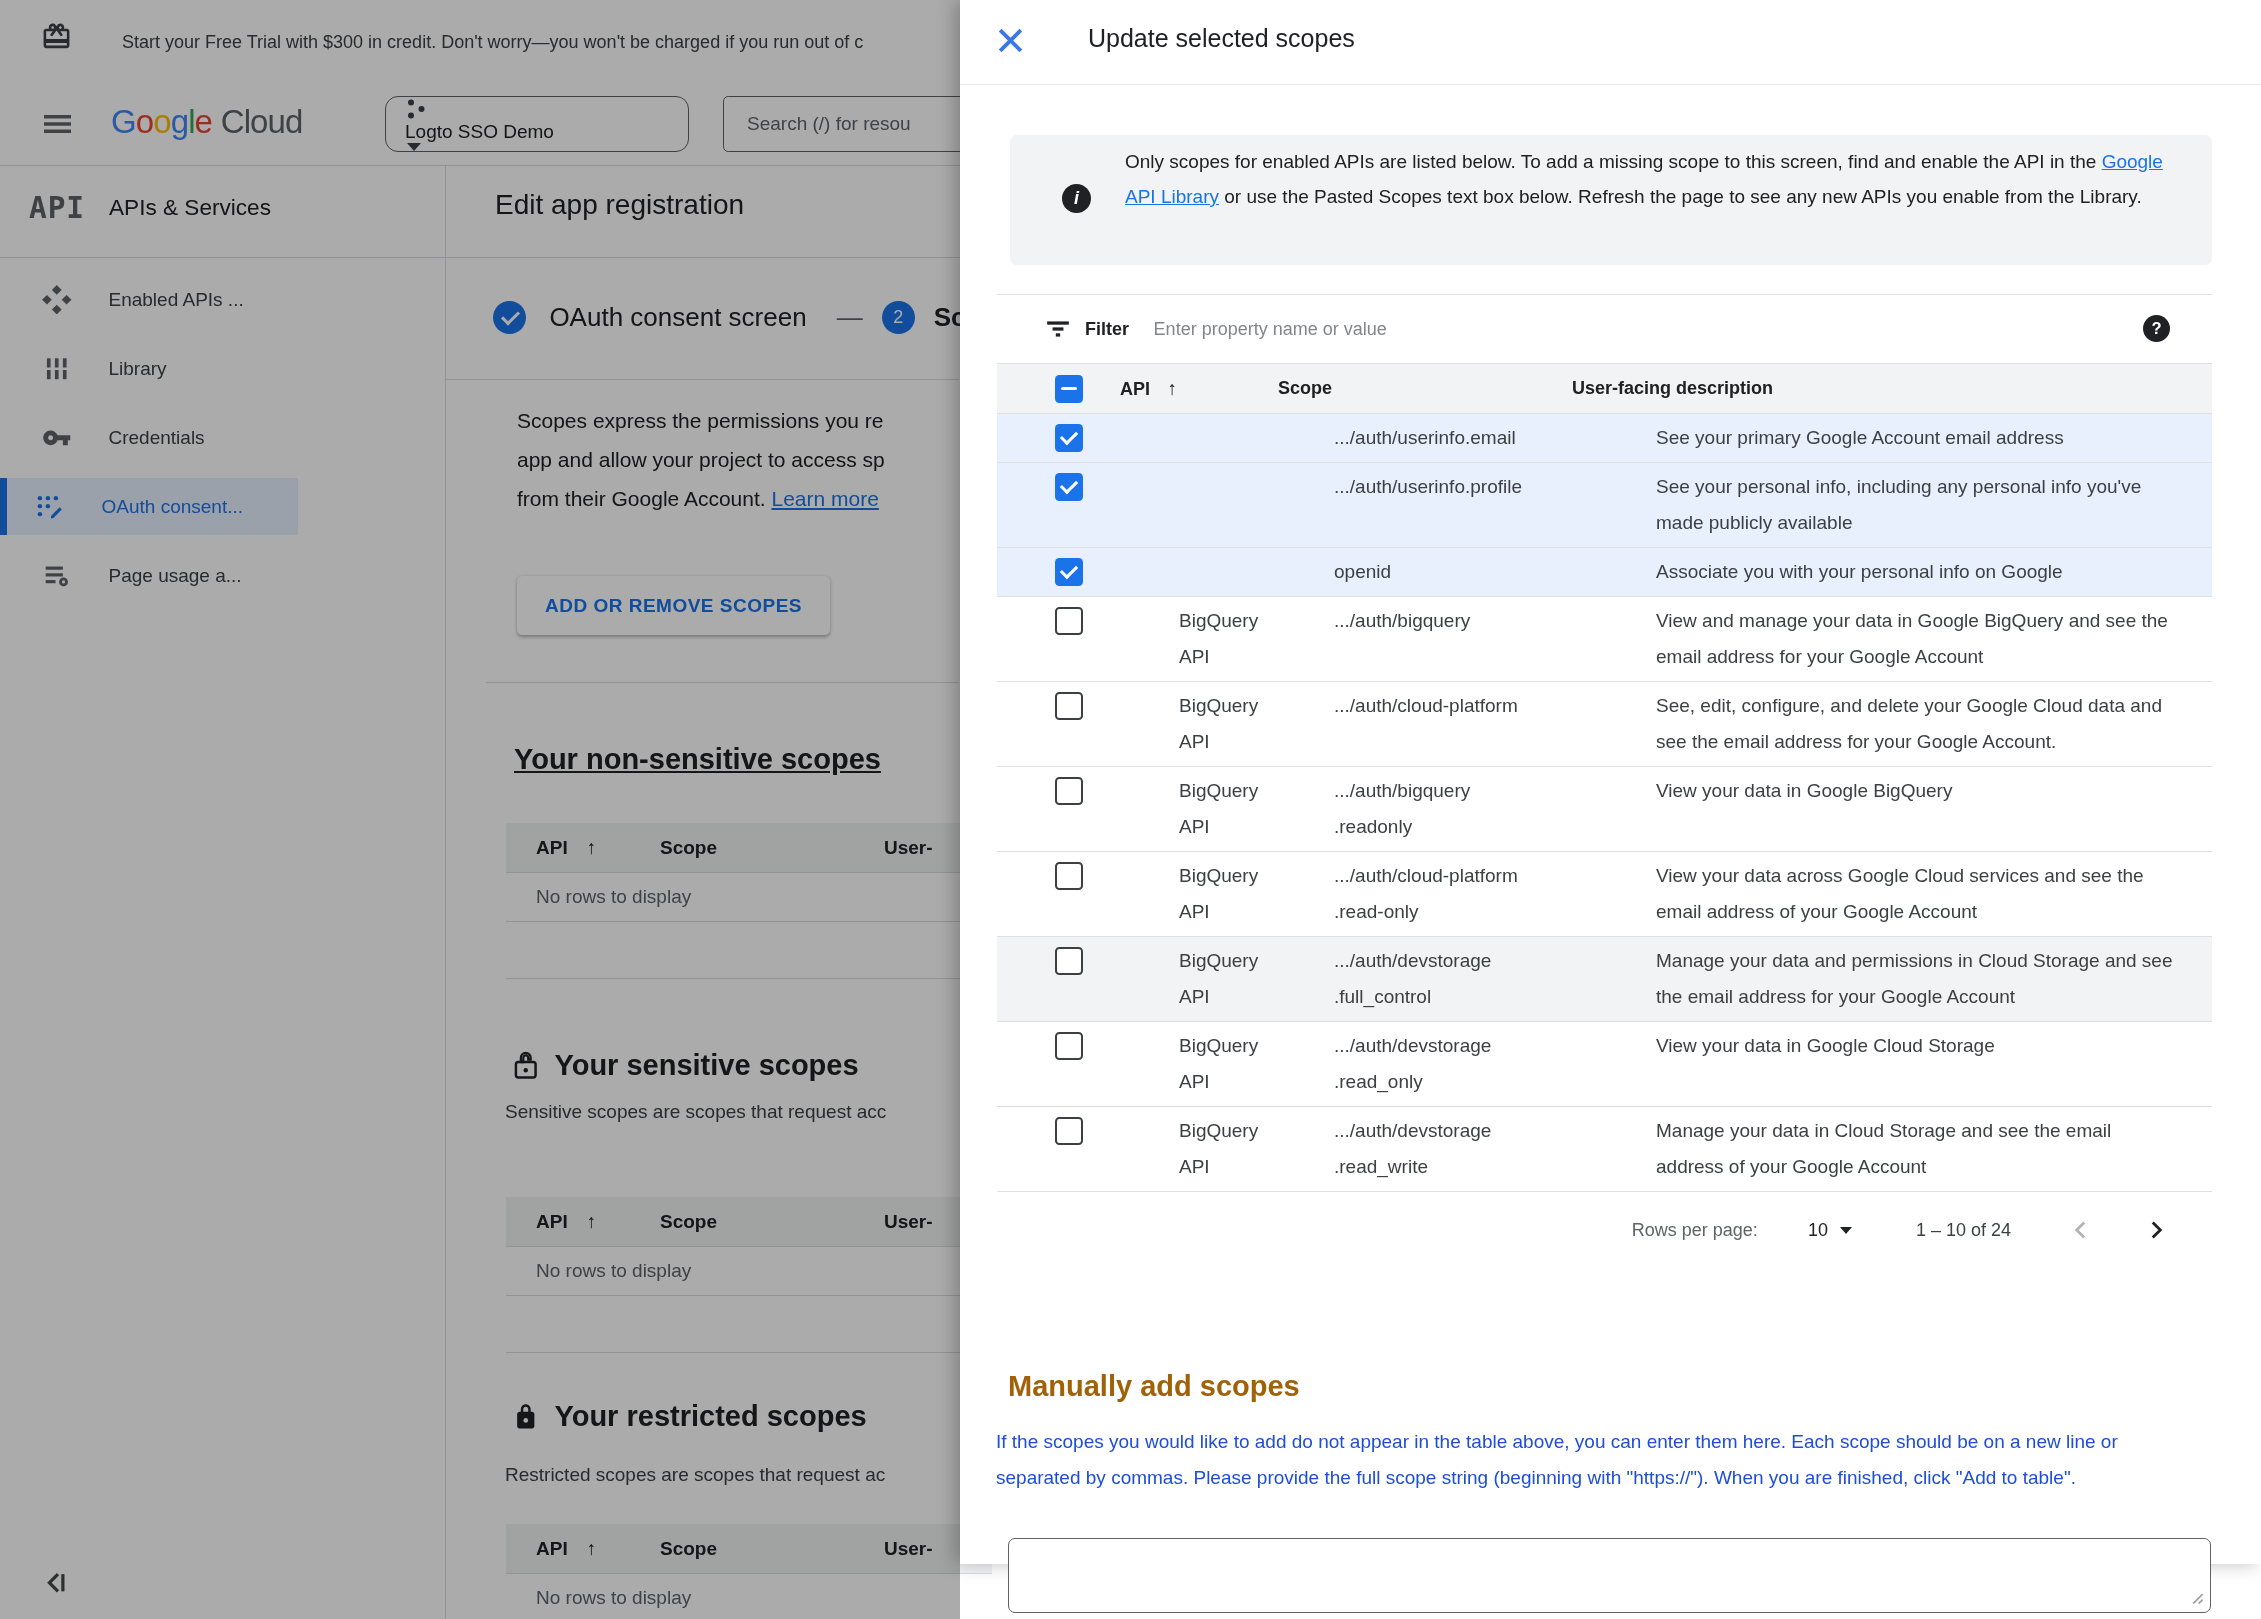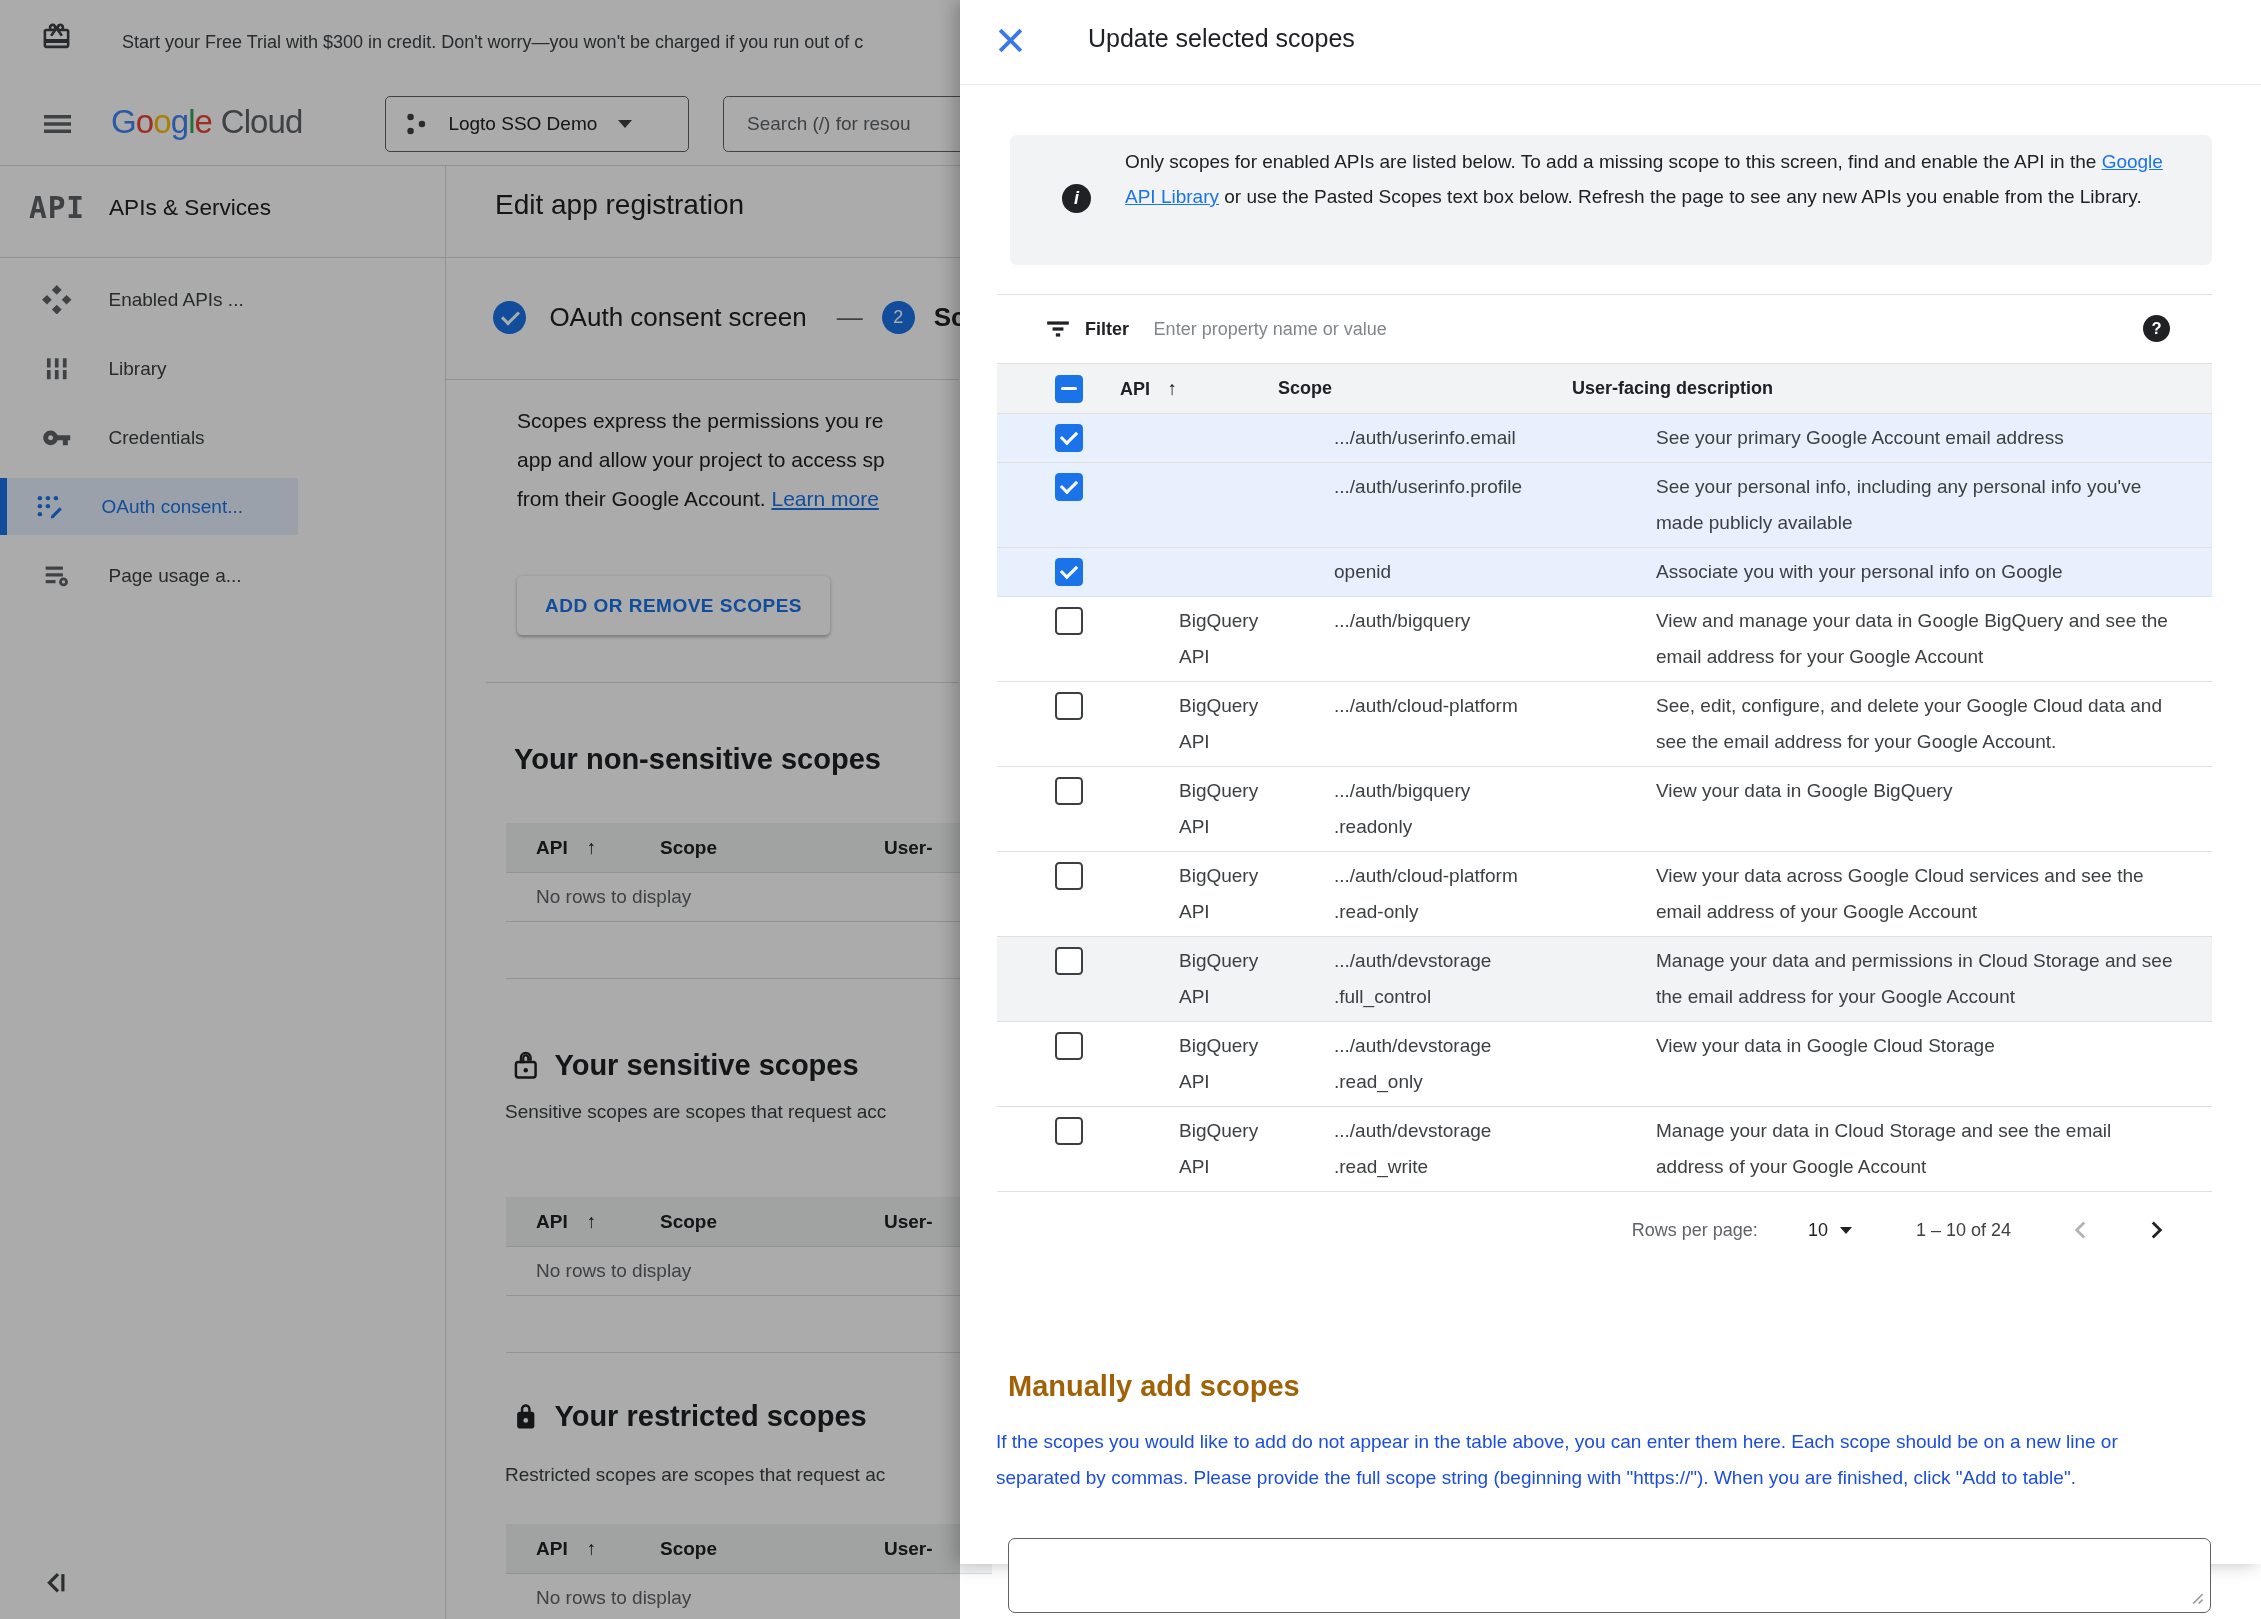--- a/index.html
+++ b/index.html
@@ -8,21 +8,21 @@
 
   
   .banner{position:absolute;left:0;top:0;width:2261px;height:84px;background:#fff;border-bottom:0.9px solid #dadce0;}
   .banner .gift{position:absolute;left:41px;top:21px;width:31px;height:31px;color:#3c4043;}
   .banner .btxt{position:absolute;left:122px;top:0;height:84px;line-height:84px;font-size:18px;color:#3c4043;white-space:nowrap;}
 
   .topbar{position:absolute;left:0;top:84px;width:2261px;height:81px;background:#fff;border-bottom:0.9px solid #dadce0;}
   .hamburger{position:absolute;left:35px;top:22px;width:45px;height:36px;color:#5f6368;}
   .logo{position:absolute;left:111px;top:19px;font-size:33px;letter-spacing:-0.9px;white-space:nowrap;}
   .logo .cloud{color:#5f6368;margin-left:8.7px;}
-  .projbtn{position:absolute;left:385px;top:12px;width:302px;height:54px;border:1.7px solid #5f6368;border-radius:5px;background:#fff;display:flex;align-items:center;}
+  .projbtn{position:absolute;left:385px;top:12px;width:302px;height:54px;border:1.7px solid #5f6368;border-radius:13px;background:#fff;display:flex;flex-direction:column;}
   .projicon{width:26px;height:26px;margin-left:17.4px;color:#3c4043;}
   .projname{font-size:19px;color:#202124;margin-left:19px;white-space:nowrap;}
   .caret-down{width:0;height:0;border-left:7px solid transparent;border-right:7px solid transparent;border-top:8.7px solid #3c4043;margin-left:21px;}
   .searchbox{position:absolute;left:723px;top:12px;width:373px;height:54px;border:1.7px solid #5f6368;border-radius:5.2px;background:#fff;display:flex;align-items:center;}
   .searchbox input{border:none;outline:none;background:transparent;font-family:inherit;font-size:19px;color:#5f6368;margin-left:21px;width:330px;}
   .searchbox input::placeholder{color:#5f6368;opacity:1;}
 
   .side-divider{position:absolute;left:445px;top:165px;width:0.9px;height:1455px;background:#dadce0;}
   .prod-title{position:absolute;left:0;top:165px;width:445px;height:92px;}
   .prod-mark{position:absolute;left:29px;top:26px;font-family:"DejaVu Sans Mono",monospace;font-weight:700;font-size:29.5px;color:#5f6368;letter-spacing:0.9px;}
@@ -232,21 +232,21 @@
   </div>
   <div class="step-underline"></div>
 
   <div class="intro"><span>Scopes express the permissions you re
 app and allow your project to access sp
 from their Google Account. </span><a href="#">Learn more</a></div>
 
   <button class="addscopes-btn">ADD OR REMOVE SCOPES</button>
   <div class="sect-underline"></div>
 
-  <div class="sect-head" style="left:514px;top:743px;">
+  <div class="sect-head" style="left:514px;top:743px;text-decoration:underline;">
     <span>Your non-sensitive scopes</span>
   </div>
   <div class="ltable js-empty-table" style="top:823px;">
       <div class="lt-head">
         <div class="c1"><span>API</span><span class="lt-arrow">↑</span></div>
         <div>Scope</div>
         <div>User-</div>
       </div>
       <div class="lt-empty">No rows to display</div>
       <div class="lt-foot"></div>

